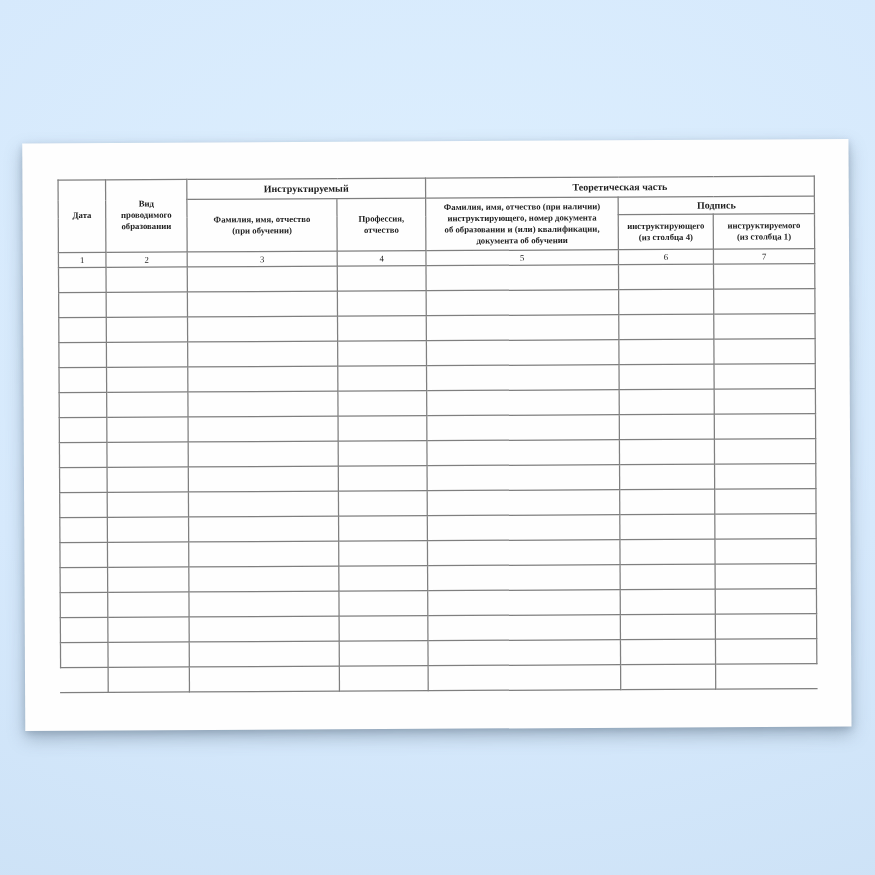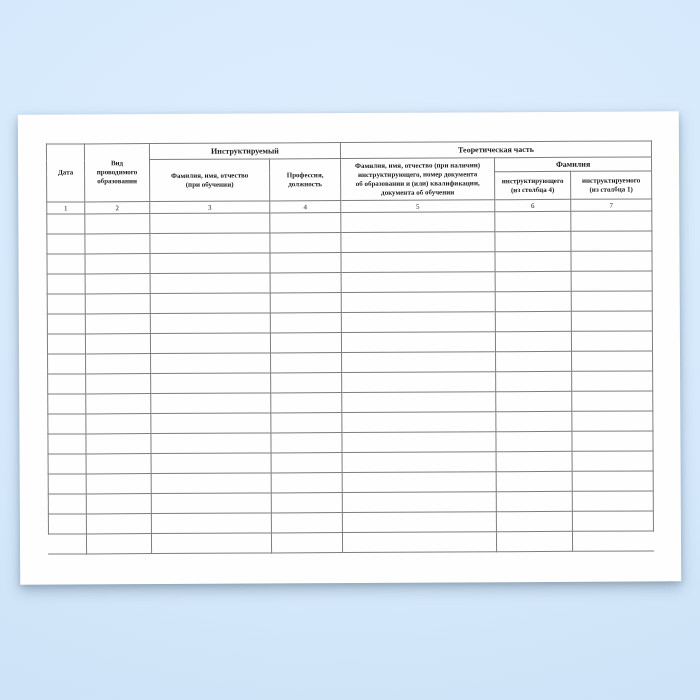--- a/index.html
+++ b/index.html
@@ -86,26 +86,26 @@
           <th rowspan="3">Вид
 проводимого
 образовании</th>
           <th colspan="2" class="group">Инструктируемый</th>
           <th colspan="3" class="group">Теоретическая часть</th>
         </tr>
         <tr class="r-sign">
           <th rowspan="2">Фамилия, имя, отчество
 (при обучении)</th>
           <th rowspan="2">Профессия,
-должность</th>
+отчество</th>
           <th rowspan="2">Фамилия, имя, отчество (при наличии)
 инструктирующего, номер документа
 об образовании и (или) квалификации,
 документа об обучении</th>
-          <th colspan="2" class="group">Фамилия</th>
+          <th colspan="2" class="group">Подпись</th>
         </tr>
         <tr class="r-sub">
           <th>инструктирующего
 (из столбца 4)</th>
           <th>инструктируемого
 (из столбца 1)</th>
         </tr>
         <tr class="r-num">
           <td>1</td>
           <td>2</td>

